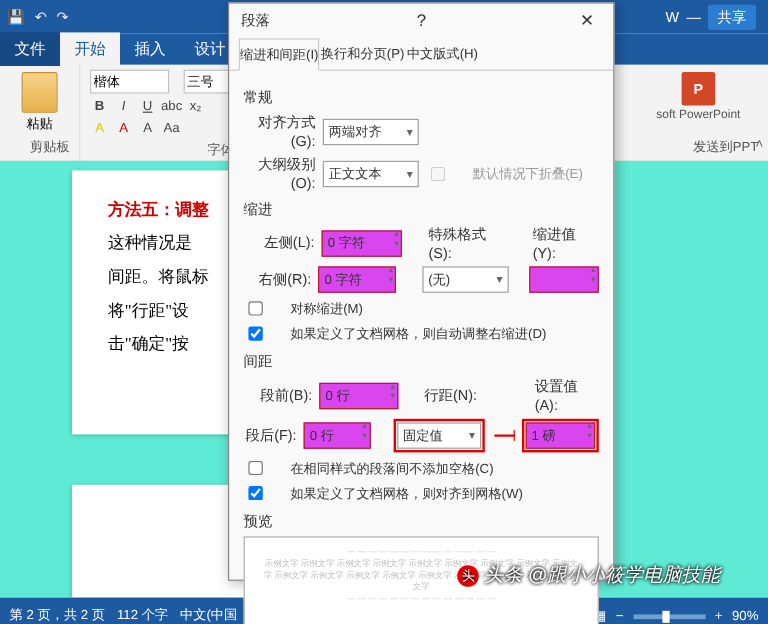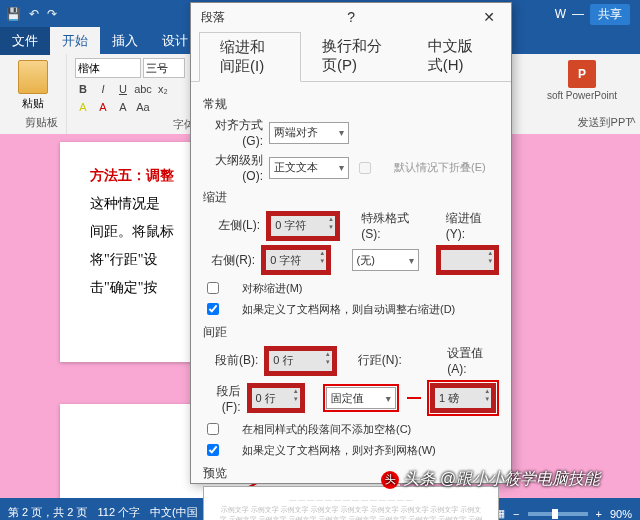--- a/index.html
+++ b/index.html
@@ -13,52 +13,52 @@
 
 .tabs{height:26px;background:#1e5aa0;display:flex;align-items:center;color:#fff;font-size:13px}
 .tab{padding:5px 12px;cursor:pointer}
 .tab.active{background:#f3f3f3;color:#1e5aa0}
 .tab.file{background:#174a85}
 
 .ribbon{height:80px;background:#f3f3f3;border-bottom:1px solid #d0d0d0;display:flex}
 .group{border-right:1px solid #e0e0e0;padding:4px 8px;display:flex;flex-direction:column;position:relative}
 .group-label{text-align:right;font-size:11px;color:#555;margin-top:auto}
 .paste-ico{width:28px;height:32px;background:linear-gradient(#f7d38a,#e8b24a);border:1px solid #c89030;border-radius:2px;margin:2px auto}
-.fontrow{display:flex;gap:2px;margin-bottom:3px}
+.fontrow{display:flex;gap:12px;margin-bottom:3px}
 .fontsel{width:60px;height:18px;border:1px solid #c0c0c0;background:#fff;font-size:11px;padding:0 2px;display:flex;align-items:center}
 .sizesel{width:36px;height:18px;border:1px solid #c0c0c0;background:#fff;font-size:11px;padding:0 2px;display:flex;align-items:center}
 .ico-btn{width:16px;height:16px;font-size:11px;color:#444;display:inline-flex;align-items:center;justify-content:center}
 .ico-row{display:flex;gap:4px;margin-bottom:2px}
 .ppt-ico{width:28px;height:28px;background:#d24726;color:#fff;font-weight:bold;display:flex;align-items:center;justify-content:center;margin:2px auto;border-radius:2px}
 
-.doc-area{position:absolute;top:134px;left:0;right:0;bottom:22px;background:#f9a8d4;overflow:hidden}
+.doc-area{position:absolute;top:134px;left:0;right:0;bottom:22px;background:#5eead4;overflow:hidden}
 .page{position:absolute;background:#fff;box-shadow:0 1px 4px rgba(0,0,0,.25)}
 .page1{left:60px;top:8px;width:340px;height:180px;padding:20px 30px;font-size:14px;line-height:2;font-family:"SimSun"}
 .page1 .title{color:#d00000;font-weight:bold}
 .page2{left:60px;top:270px;width:340px;height:100px}
 .arrow-line{position:absolute;left:126px;top:300px;width:240px;height:120px;pointer-events:none}
 .statusbar{position:absolute;bottom:0;left:0;right:0;height:22px;background:#1e5aa0;color:#fff;display:flex;align-items:flex-end;font-size:11px;padding:0 8px;gap:10px}
 .statusbar .right{margin-left:auto;display:flex;gap:8px;align-items:center}
 .zoom-slider{width:60px;height:4px;background:#6ea0d0;position:relative}
 .zoom-slider::after{content:"";position:absolute;left:40%;top:-3px;width:6px;height:10px;background:#fff}
 
 .dialog{position:absolute;left:190px;top:2px;width:320px;height:480px;background:#f9f9f9;border:1px solid #888;box-shadow:2px 2px 10px rgba(0,0,0,.3);z-index:50;font-size:12px}
 .dlg-title{height:28px;display:flex;align-items:center;padding:0 10px;color:#333}
 .dlg-title .x{margin-left:auto;font-size:14px;padding:2px 6px}
 .dlg-tabs{display:flex;border-bottom:1px solid #ccc;padding:0 8px;gap:0}
-.dlg-tab{padding:5px 20px;border:1px solid transparent;color:#333;font-size:15px}
+.dlg-tab{padding:5px 0;border:1px solid transparent;color:#333;font-size:11px}
 .dlg-tab.active{border:1px solid #ccc;border-bottom:1px solid #f9f9f9;background:#f9f9f9;position:relative;top:1px}
 .dlg-body{padding:8px 12px;color:#333}
 .section-label{margin:6px 0 4px}
 .row{display:flex;align-items:center;margin:4px 0;gap:6px}
 .lbl{width:60px;text-align:right}
 .lbl2{width:56px;text-align:left}
 .sel{height:20px;border:1px solid #a0a0a0;background:#fff;display:flex;align-items:center;padding:0 4px;font-size:11px;position:relative}
 .sel::after{content:"▾";position:absolute;right:4px;color:#666;font-size:10px}
-.spin{height:20px;border:5px solid #b91c1c;background:#e5e5e5;display:flex;align-items:center;padding:0 14px 0 4px;font-size:11px;position:relative}
+.spin{height:20px;border:1px solid #b91c1c;background:#d946ef;display:flex;align-items:center;padding:0 14px 0 4px;font-size:11px;position:relative}
 .spin::after{content:"▴\A▾";white-space:pre;position:absolute;right:2px;top:-1px;font-size:7px;line-height:8px;color:#666}
 .chk{display:flex;align-items:center;gap:20px;margin:3px 0;font-size:11px}
 .chk input{width:12px;height:12px}
 .hl{border:2px solid #e00000!important;padding:1px}
 .preview{border:1px solid #aaa;height:78px;margin-top:4px;background:#fff;padding:8px 14px;font-size:7px;color:#bbb;line-height:1.4;overflow:hidden}
 
 .wm{position:absolute;right:40px;bottom:30px;color:#fff;font-size:16px;font-style:italic;text-shadow:0 0 3px #000,0 0 3px #000;z-index:100;display:flex;align-items:center;gap:4px}
 .wm .hd{background:#e00;border-radius:50%;width:18px;height:18px;display:flex;align-items:center;justify-content:center;font-size:11px;font-style:normal}
 .collapse-ribbon{position:absolute;right:4px;top:114px;font-size:11px;color:#666}
 </style>

